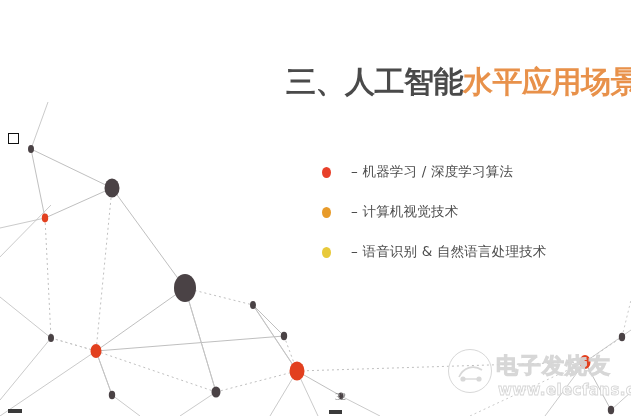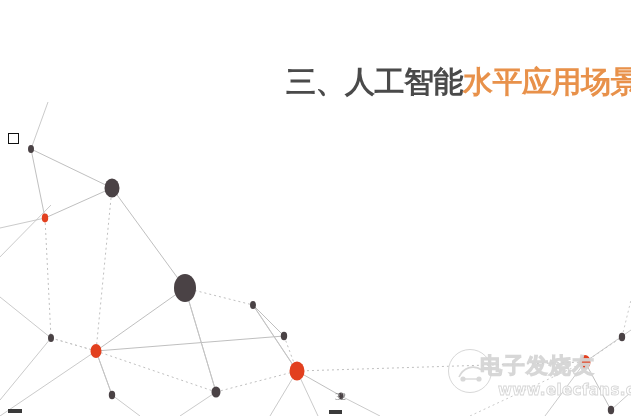--- a/index.html
+++ b/index.html
@@ -117,21 +117,21 @@
   }
   #wm-logo-inner {
     position: absolute;
     left: 0;
     top: 0;
     width: 44px;
     height: 44px;
   }
   #wm-cn {
     position: absolute;
-    left: 32px;
+    left: 48px;
     top: 6px;
     font-family: "DejaVu Sans", "Liberation Sans", sans-serif;
     font-size: 22px;
     font-weight: bold;
     color: #ffffff;
     -webkit-text-stroke: 1px #d5d5d5;
     text-shadow: 0 0 0 #d5d5d5;
     letter-spacing: 1px;
     white-space: nowrap;
     opacity: 0.95;
@@ -221,20 +221,34 @@
   </svg>
 
   <div id="marker-square"></div>
   <div id="marker-bar-bottom"></div>
   <div id="marker-bar-page"></div>
 
   <div id="title">
     <span class="seg-dark" style="color: rgb(74, 74, 74);">三、人工智能</span><span class="seg-accent" style="color: rgb(232, 145, 74);">水平应用场景</span>
   </div>
 
+  <div id="bullets">
+    <div class="bullet-row">
+      <span class="bullet-dot" style="background: rgb(232, 64, 42);"></span>
+      <span class="bullet-text">– 机器学习 / 深度学习算法</span>
+    </div>
+    <div class="bullet-row">
+      <span class="bullet-dot" style="background: rgb(232, 155, 42);"></span>
+      <span class="bullet-text">– 计算机视觉技术</span>
+    </div>
+    <div class="bullet-row">
+      <span class="bullet-dot" style="background: rgb(232, 201, 58);"></span>
+      <span class="bullet-text">– 语音识别 &amp; 自然语言处理技术</span>
+    </div>
+  </div>
 
   <div id="page-number">32</div>
 
   <div id="watermark">
     <div id="wm-logo">
       <svg id="wm-logo-inner" viewBox="0 0 44 44" xmlns="http://www.w3.org/2000/svg">
         <path d="M10 27 C14 18, 24 14, 33 20" stroke="#d8d8d8" stroke-width="1.6" fill="none"></path>
         <circle cx="14" cy="29" r="2.6" fill="#d8d8d8"></circle>
         <circle cx="30" cy="29" r="2.6" fill="#d8d8d8"></circle>
         <line x1="14" y1="29" x2="30" y2="29" stroke="#d8d8d8" stroke-width="1.4"></line>

